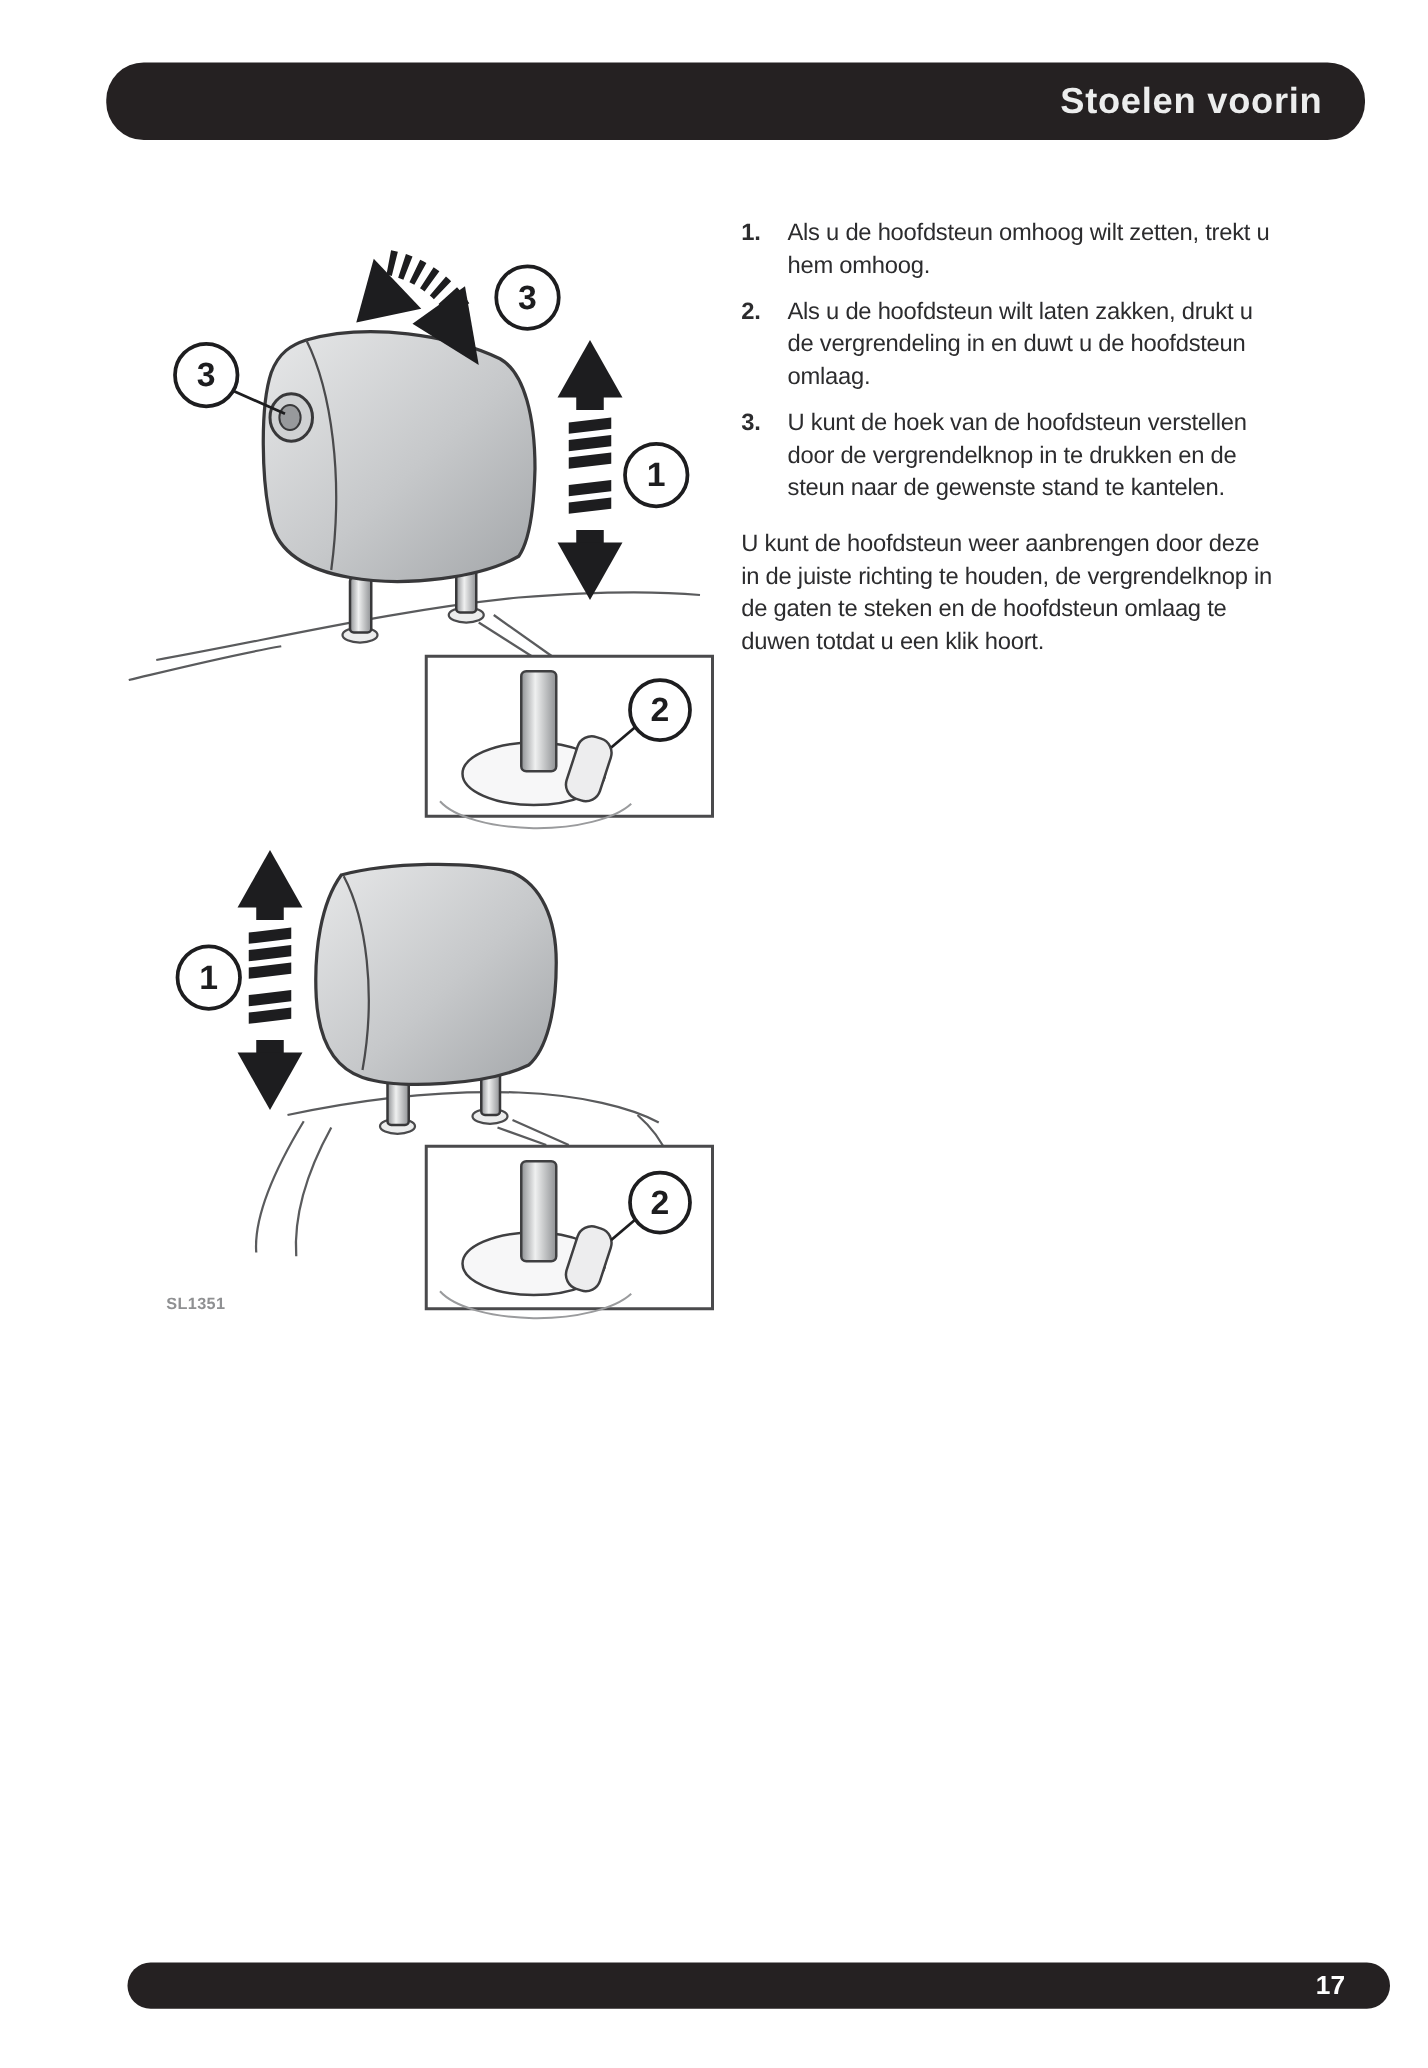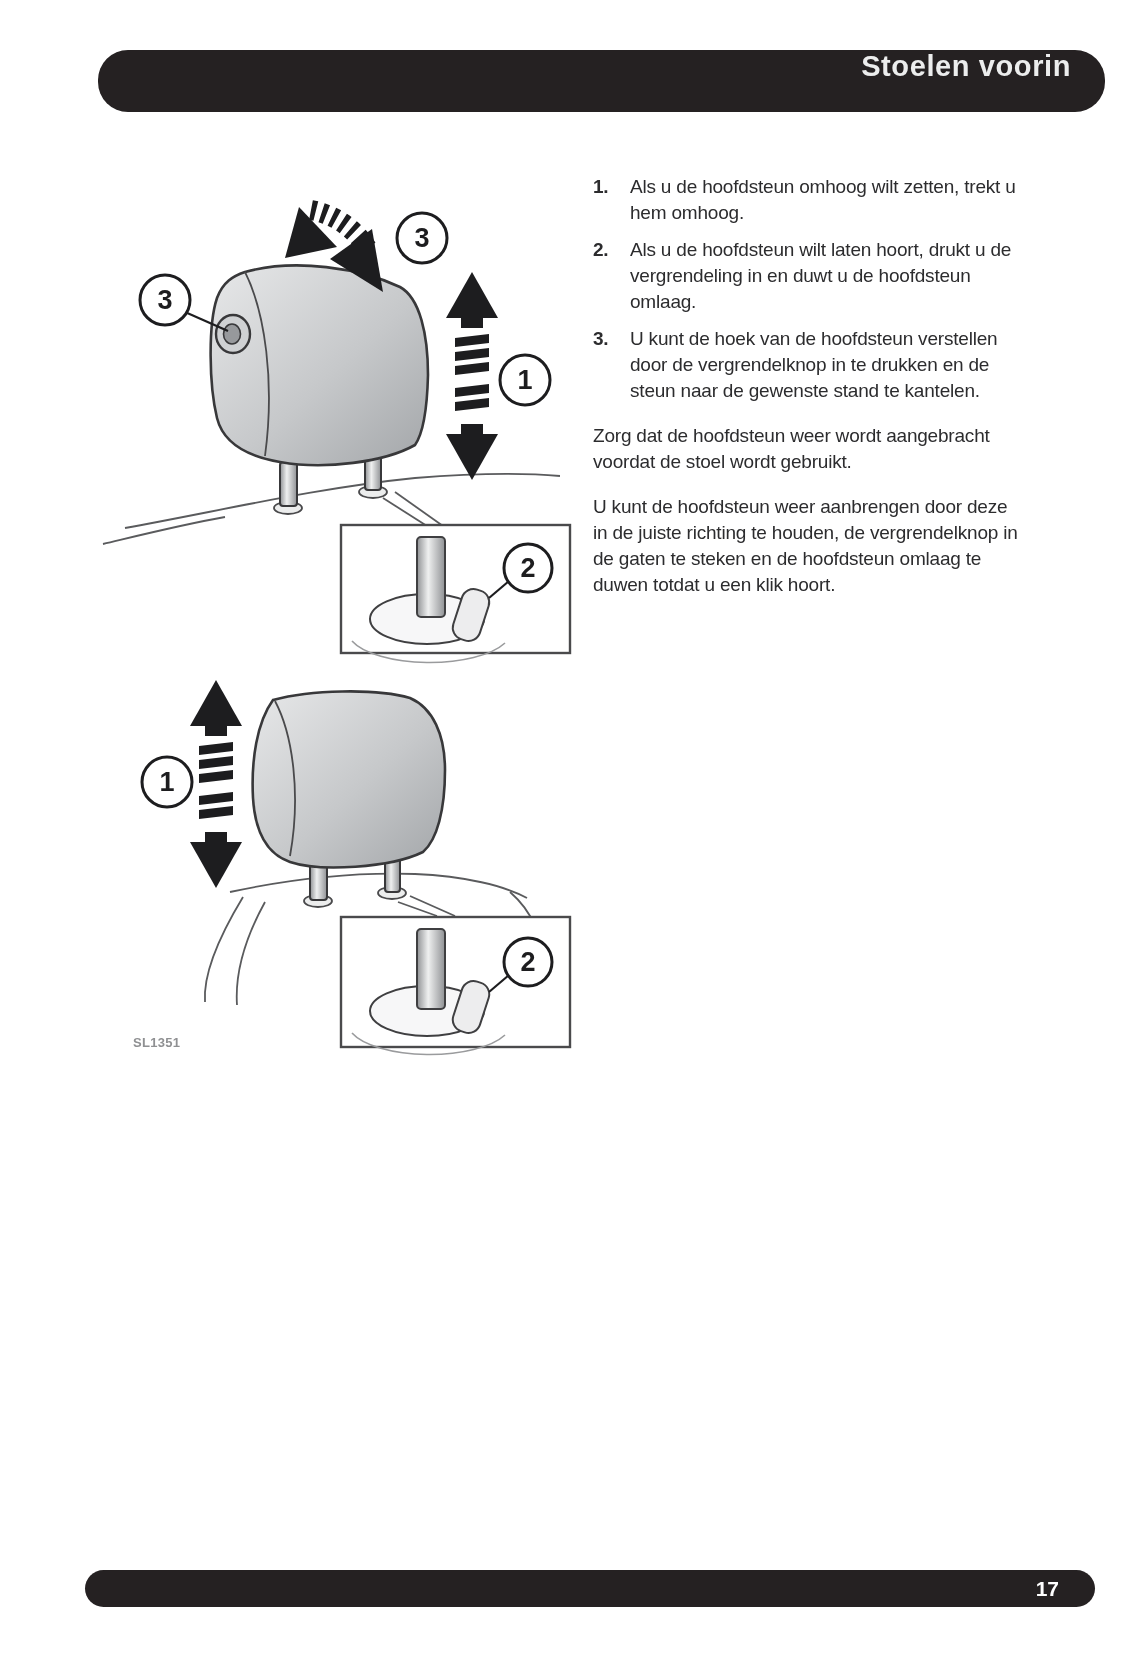--- a/index.html
+++ b/index.html
@@ -1,39 +1,39 @@
 <!DOCTYPE html>
 <html><head>
 <meta charset="utf-8">
 <style>
   html,body{margin:0;padding:0;background:#ffffff;}
   .page{
     position:relative;width:1142px;height:1654px;background:#ffffff;
     font-family:"Liberation Sans",sans-serif;color:#2b2b2b;overflow:hidden;
   }
   .header-bar{
-    position:absolute;left:98px;top:50px;width:1007px;height:62px;
+    position:absolute;left:85px;top:50px;width:1007px;height:62px;
     background:#252122;border-radius:30px;
-    display:flex;align-items:flex-start;justify-content:flex-end;
+    display:flex;align-items:center;justify-content:flex-end;
     padding-right:34px;box-sizing:border-box;
   }
   .header-title{
     color:#eceded;font-size:29px;font-weight:bold;letter-spacing:0.6px;
   }
   .text-col{
     position:absolute;left:593px;top:174px;width:432px;
     font-size:19px;line-height:26px;letter-spacing:-0.2px;color:#2c2c2e;
   }
   .step{display:flex;margin-bottom:11px;}
   .step-num{font-weight:bold;width:37px;flex:none;}
   .step-text{flex:1;}
   .para{margin-top:19px;}
   .figure{position:absolute;left:95px;top:150px;width:490px;height:910px;}
   .footer-bar{
-    position:absolute;left:85px;top:1570px;width:1010px;height:37px;
+    position:absolute;left:102px;top:1570px;width:1010px;height:37px;
     background:#252122;border-radius:19px;
     display:flex;align-items:center;justify-content:flex-end;
     padding-right:36px;box-sizing:border-box;
   }
   .page-number{color:#ffffff;font-size:21px;font-weight:bold;}
   .callout-num{
     font-family:"Liberation Sans",sans-serif;font-size:27px;font-weight:bold;fill:#1d1d1f;
     text-anchor:middle;
   }
   .fig-code{
@@ -199,27 +199,26 @@
     </svg>
   </div>
 
   <div class="text-col">
     <div class="step">
       <span class="step-num">1.</span>
       <span class="step-text">Als u de hoofdsteun omhoog wilt zetten, trekt u hem omhoog.</span>
     </div>
     <div class="step">
       <span class="step-num">2.</span>
-      <span class="step-text">Als u de hoofdsteun wilt laten hoort, drukt u de vergrendeling in en duwt u de hoofdsteun omlaag.</span>
+      <span class="step-text">Als u de hoofdsteun wilt laten zakken, drukt u de vergrendeling in en duwt u de hoofdsteun omlaag.</span>
     </div>
     <div class="step">
       <span class="step-num">3.</span>
       <span class="step-text">U kunt de hoek van de hoofdsteun verstellen door de vergrendelknop in te drukken en de steun naar de gewenste stand te kantelen.</span>
     </div>
-    <p class="para">Zorg dat de hoofdsteun weer wordt aangebracht voordat de stoel wordt gebruikt.</p>
     <p class="para">U kunt de hoofdsteun weer aanbrengen door deze in de juiste richting te houden, de vergrendelknop in de gaten te steken en de hoofdsteun omlaag te duwen totdat u een klik hoort.</p>
   </div>
 
   <div class="footer-bar">
     <span class="page-number">17</span>
   </div>
 
 </div>
 
 </body></html>

